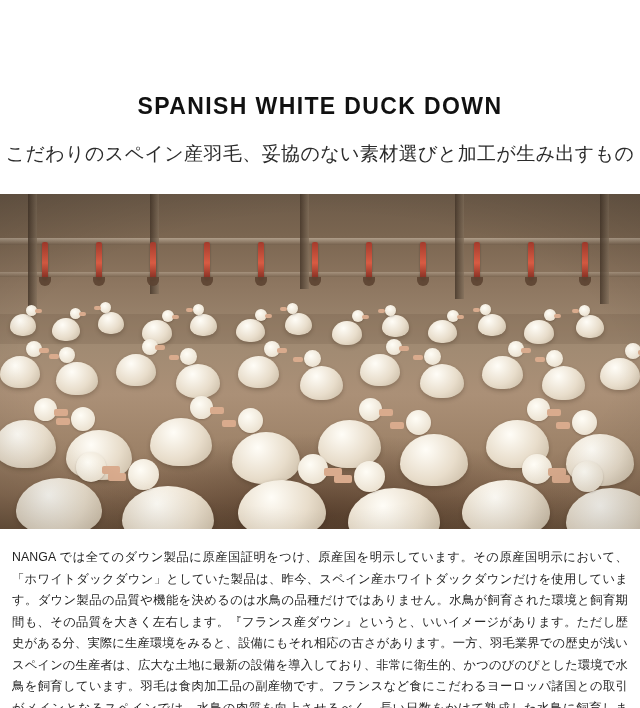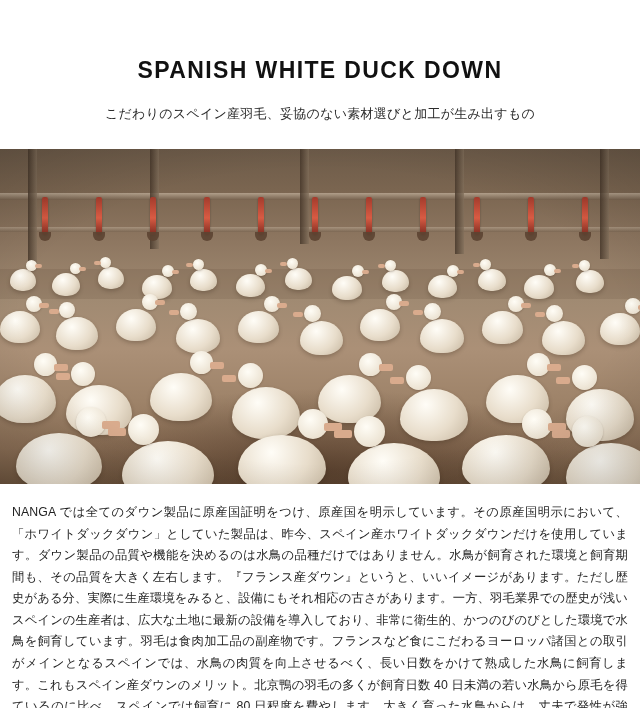--- a/index.html
+++ b/index.html
@@ -17,33 +17,34 @@
   }
   .page {
     width: 640px;
     height: 708px;
     position: relative;
     background: #fff;
   }
   .heading-block {
     padding-top: 56px;
     text-align: center;
+    margin-top: 36px;
   }
   .main-title {
     font-family: "Liberation Sans", sans-serif;
     font-size: 23px;
     font-weight: bold;
     letter-spacing: 0.06em;
     color: #111111;
     margin: 0;
     line-height: 1.3;
   }
   .sub-title {
     font-family: "Liberation Sans", sans-serif;
-    font-size: 13px;
+    font-size: 19px;
     font-weight: normal;
     color: #2b2b2b;
     margin: 18px 0 0 0;
     line-height: 1.5;
     letter-spacing: 0.02em;
   }
   .hero-wrap {
     margin-top: 26px;
     width: 640px;
     height: 335px;

